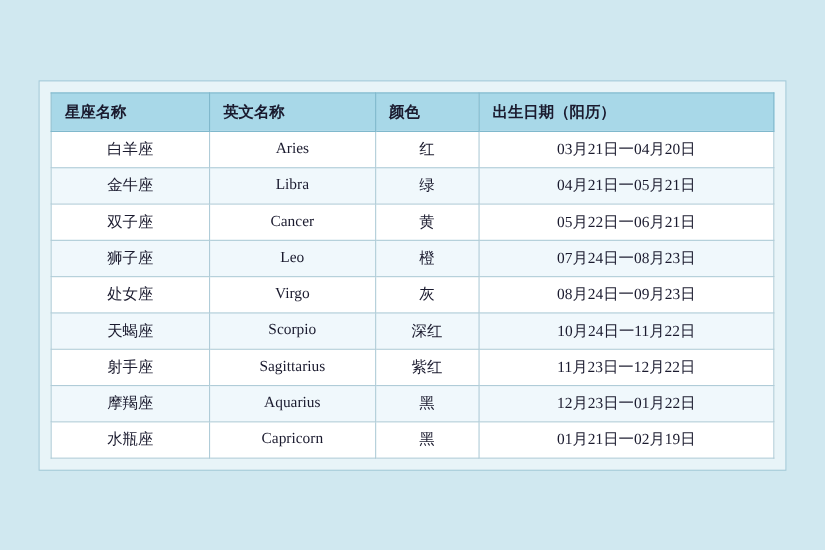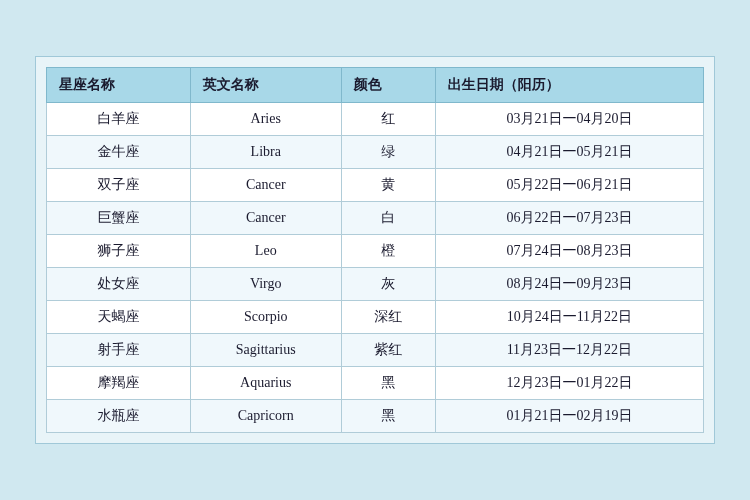--- a/index.html
+++ b/index.html
@@ -82,26 +82,20 @@
           <td>绿</td>
           <td>04月21日一05月21日</td>
         </tr>
         <tr>
           <td>双子座</td>
           <td>Cancer</td>
           <td>黄</td>
           <td>05月22日一06月21日</td>
         </tr>
         <tr>
-          <td>巨蟹座</td>
-          <td>Cancer</td>
-          <td>白</td>
-          <td>06月22日一07月23日</td>
-        </tr>
-        <tr>
           <td>狮子座</td>
           <td>Leo</td>
           <td>橙</td>
           <td>07月24日一08月23日</td>
         </tr>
         <tr>
           <td>处女座</td>
           <td>Virgo</td>
           <td>灰</td>
           <td>08月24日一09月23日</td>

